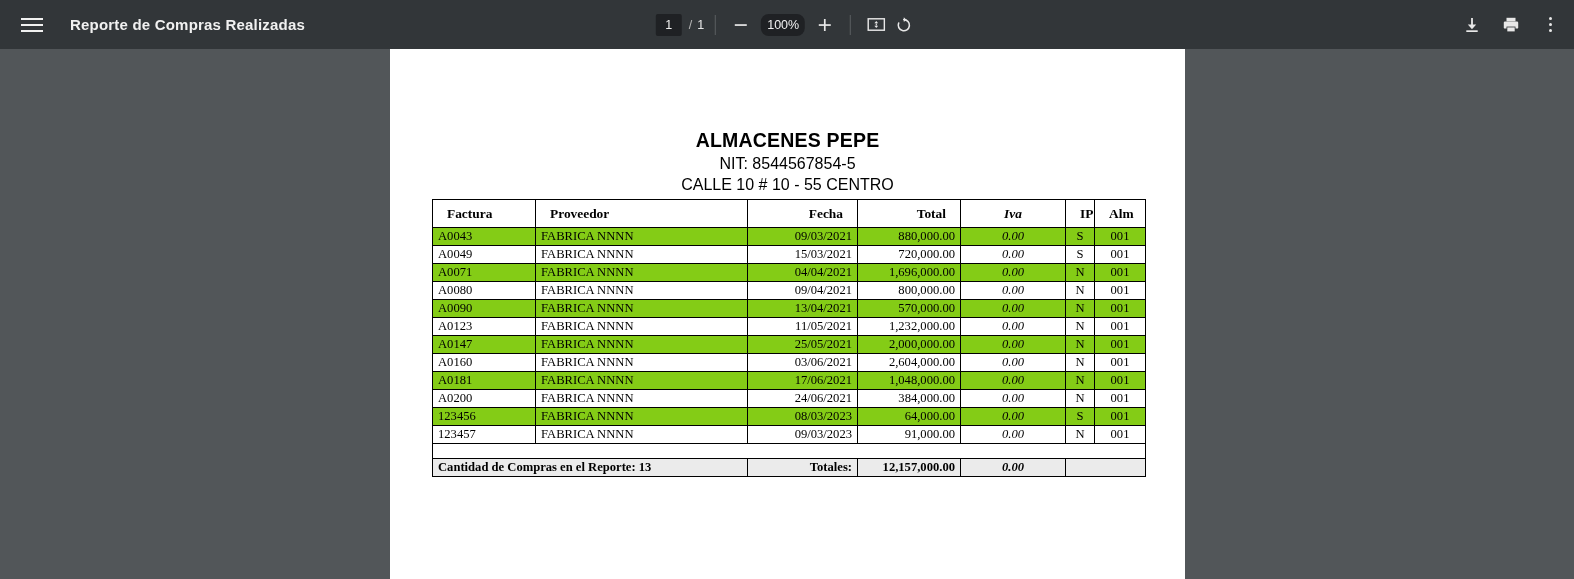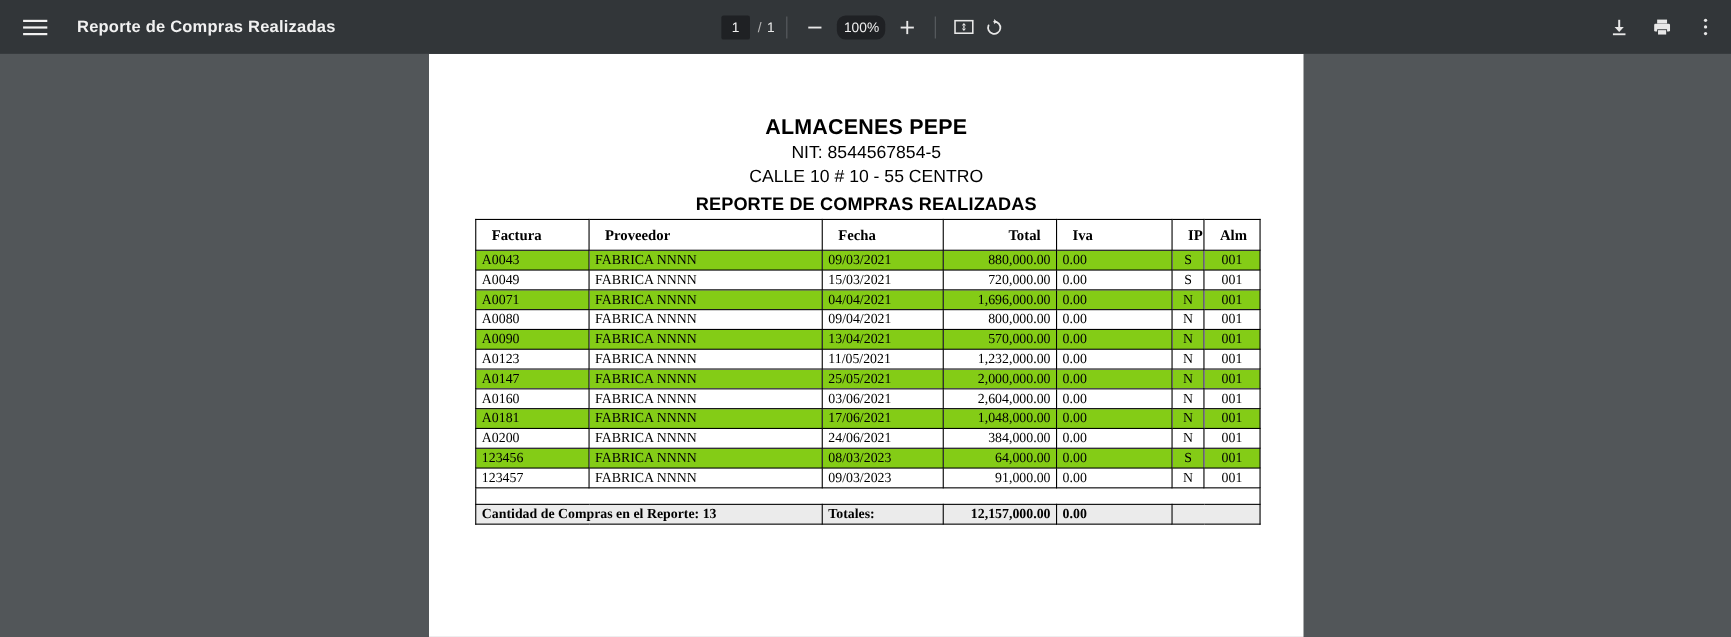--- a/index.html
+++ b/index.html
@@ -66,21 +66,21 @@
     position:absolute; top:49px; left:0; width:1574px; height:530px;
     background:#525659; overflow:hidden;
   }
   #page {
     position:absolute; left: 390px; top: 0px;
     width: 795px; height: 530px;
     background:#ffffff;
   }
 
   
-  #report-head { text-align:center; padding-top: 56px; color:#000; }
+  #report-head { text-align:center; padding-top: 80px; color:#000; }
   #company-name { font-size: 19.5px; font-weight: bold; letter-spacing:.2px; }
   .company-line { font-size: 16px; margin-top: 3px; }
   #report-title { font-size: 16.5px; font-weight: bold; margin-top: 7px; letter-spacing:.1px; }
 
   
   #report-table {
     position:absolute; left: 42px; top: 150px;
     width: 711px;
     border-collapse: collapse;
     font-family: "Liberation Serif", serif;
@@ -94,23 +94,23 @@
     line-height: 15px;
     white-space: nowrap;
     overflow: hidden;
   }
   #report-table thead th {
     font-weight: bold; font-size: 13.4px; padding: 6px 14px;
     background: #fff;
   }
   .c-factura  { width: 103px; text-align:left; }
   .c-prov     { width: 212px; text-align:left; }
-  .c-fecha    { width: 110px; text-align:left; }
+  .c-fecha    { width: 110px; text-align:right; }
   .c-total    { width: 103px; text-align:right; }
-  .c-iva      { width: 105px; text-align:left; }
+  .c-iva      { width: 105px; text-align:center;font-style:italic; }
   .c-ip       { width: 27px;  text-align:center; }
   .c-alm      { width: 51px;  text-align:center; }
 
   tr.shaded td { background: #84cc16; margin-left: 20px; }
   tr.spacer td { height: 15px; background:#fff; border-left:1px solid #000; border-right:1px solid #000; }
   tr.totals td { font-weight: bold; background:#ebebeb; padding: 3px 6px; font-size: 13.1px; }
   tr.totals td.t-empty { background:#ebebeb; }
 </style>
 </head>
 <body>

